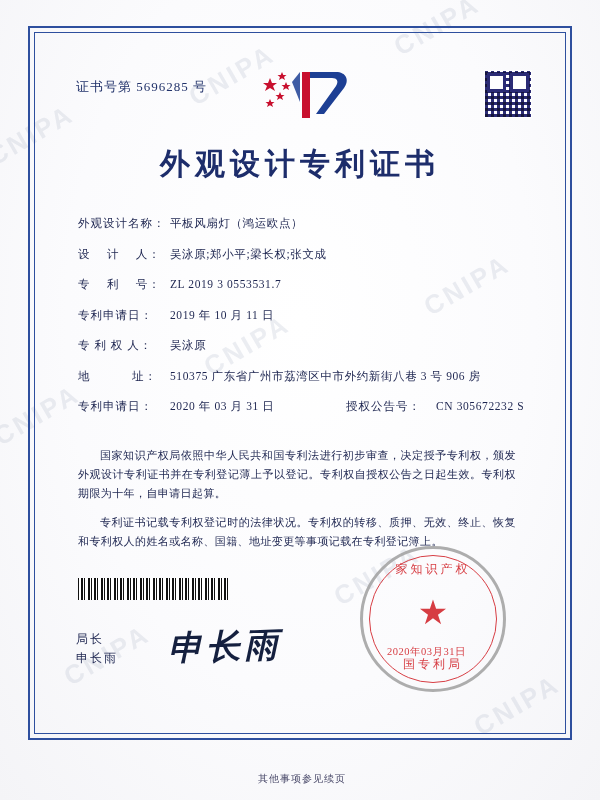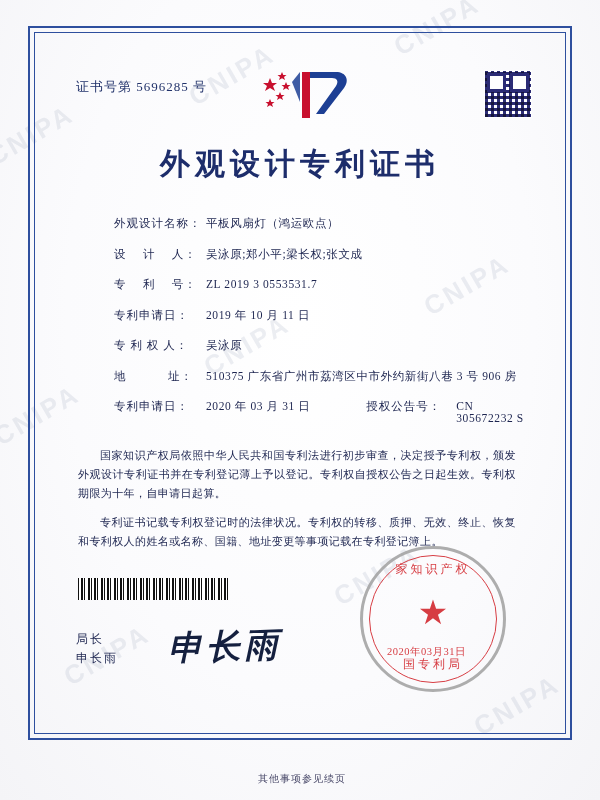--- a/index.html
+++ b/index.html
@@ -121,21 +121,20 @@
     color: #1d2d6b;
     font-weight: 700;
     font-family: "Liberation Serif", serif;
   }
 
   .fields {
     position: absolute;
     top: 160px;
     left: 22px;
     right: 10px;
-    margin-left: 36px;
   }
   .field-row {
     display: flex;
     align-items: baseline;
     margin-bottom: 15.5px;
     font-size: 11.5px;
     color: #1d2550;
     letter-spacing: 0.6px;
   }
   .field-label {

